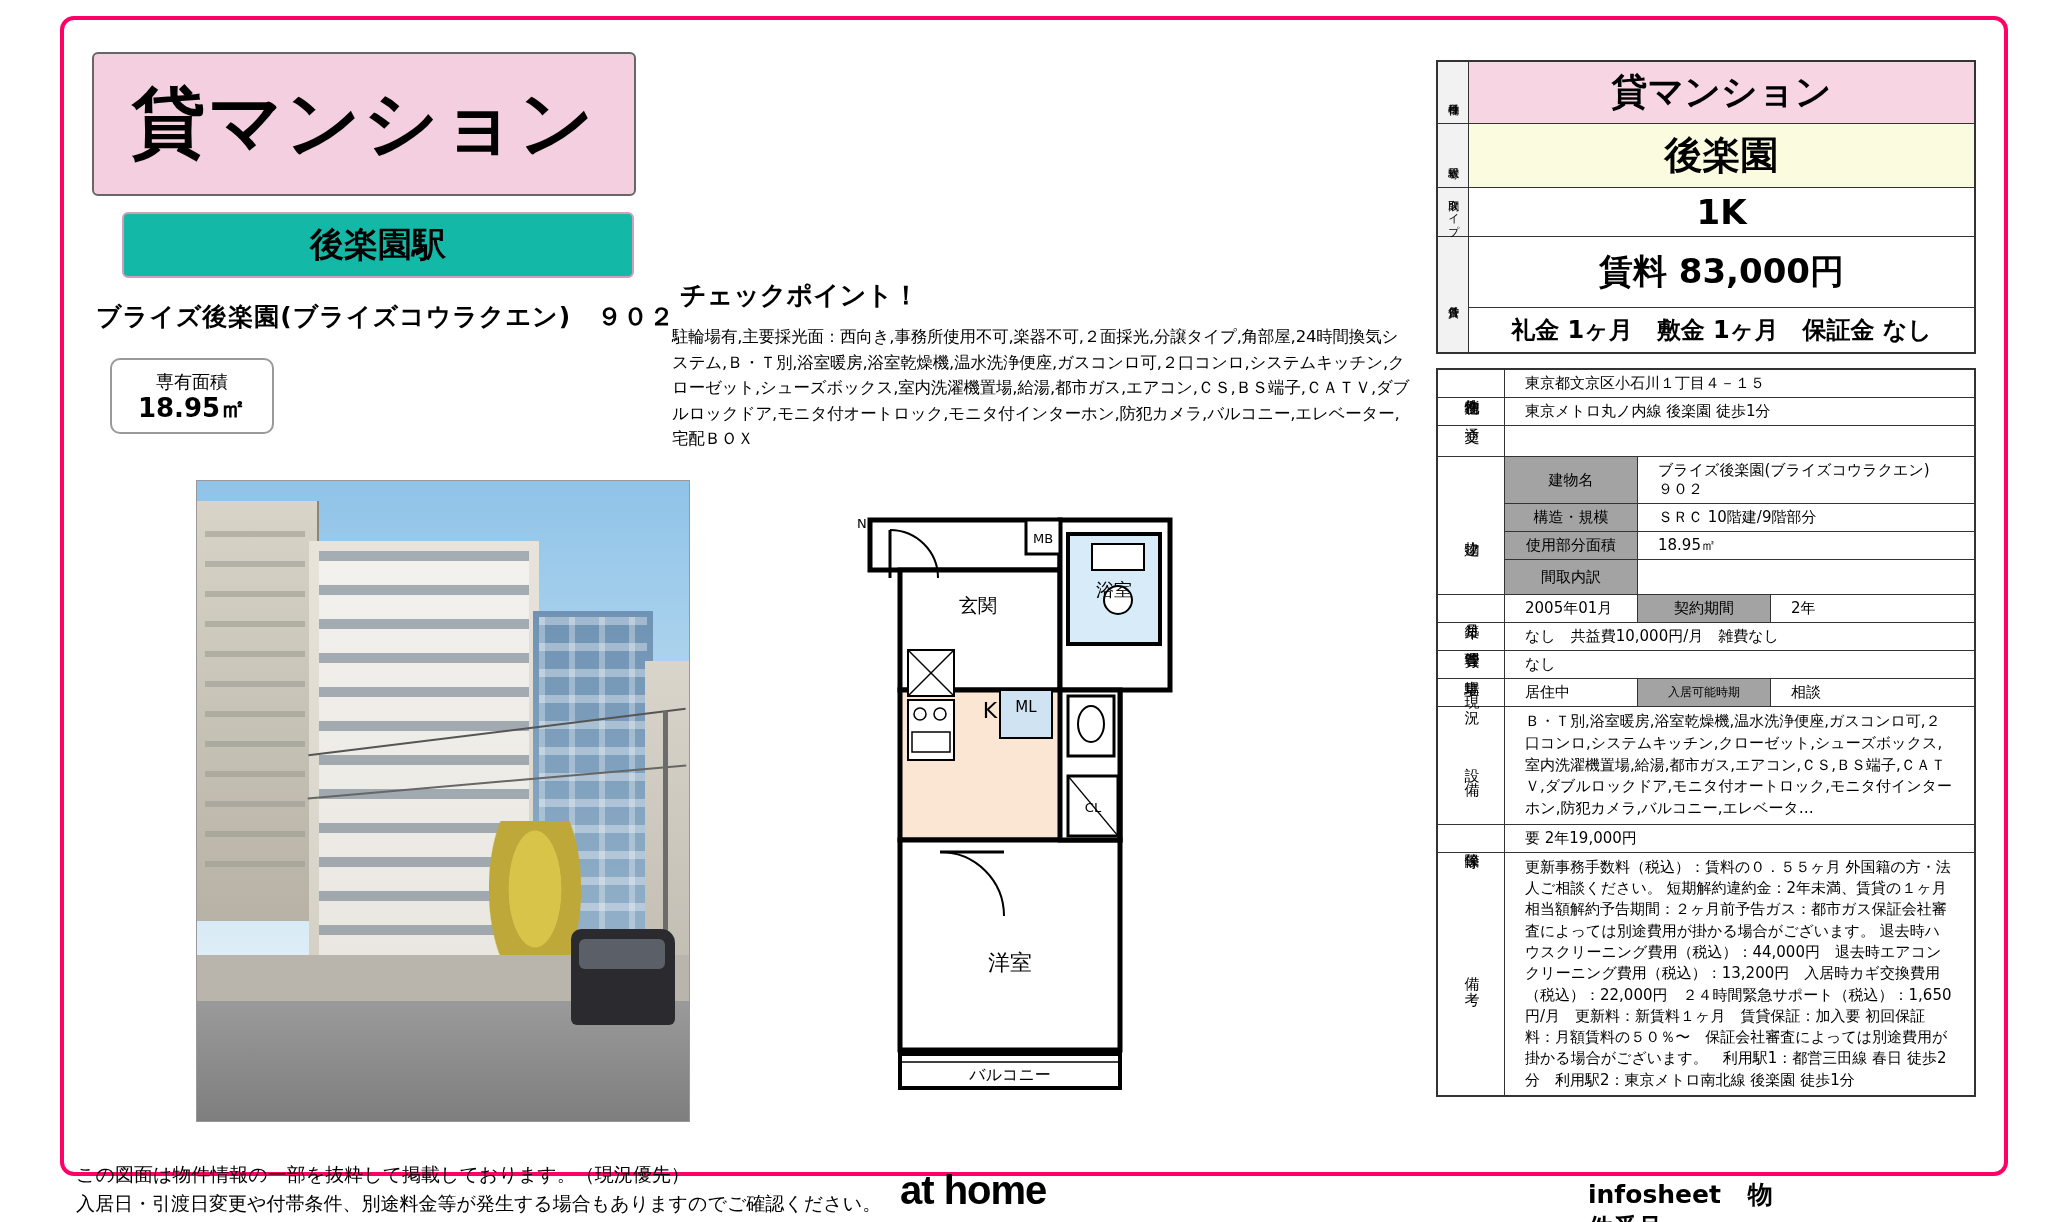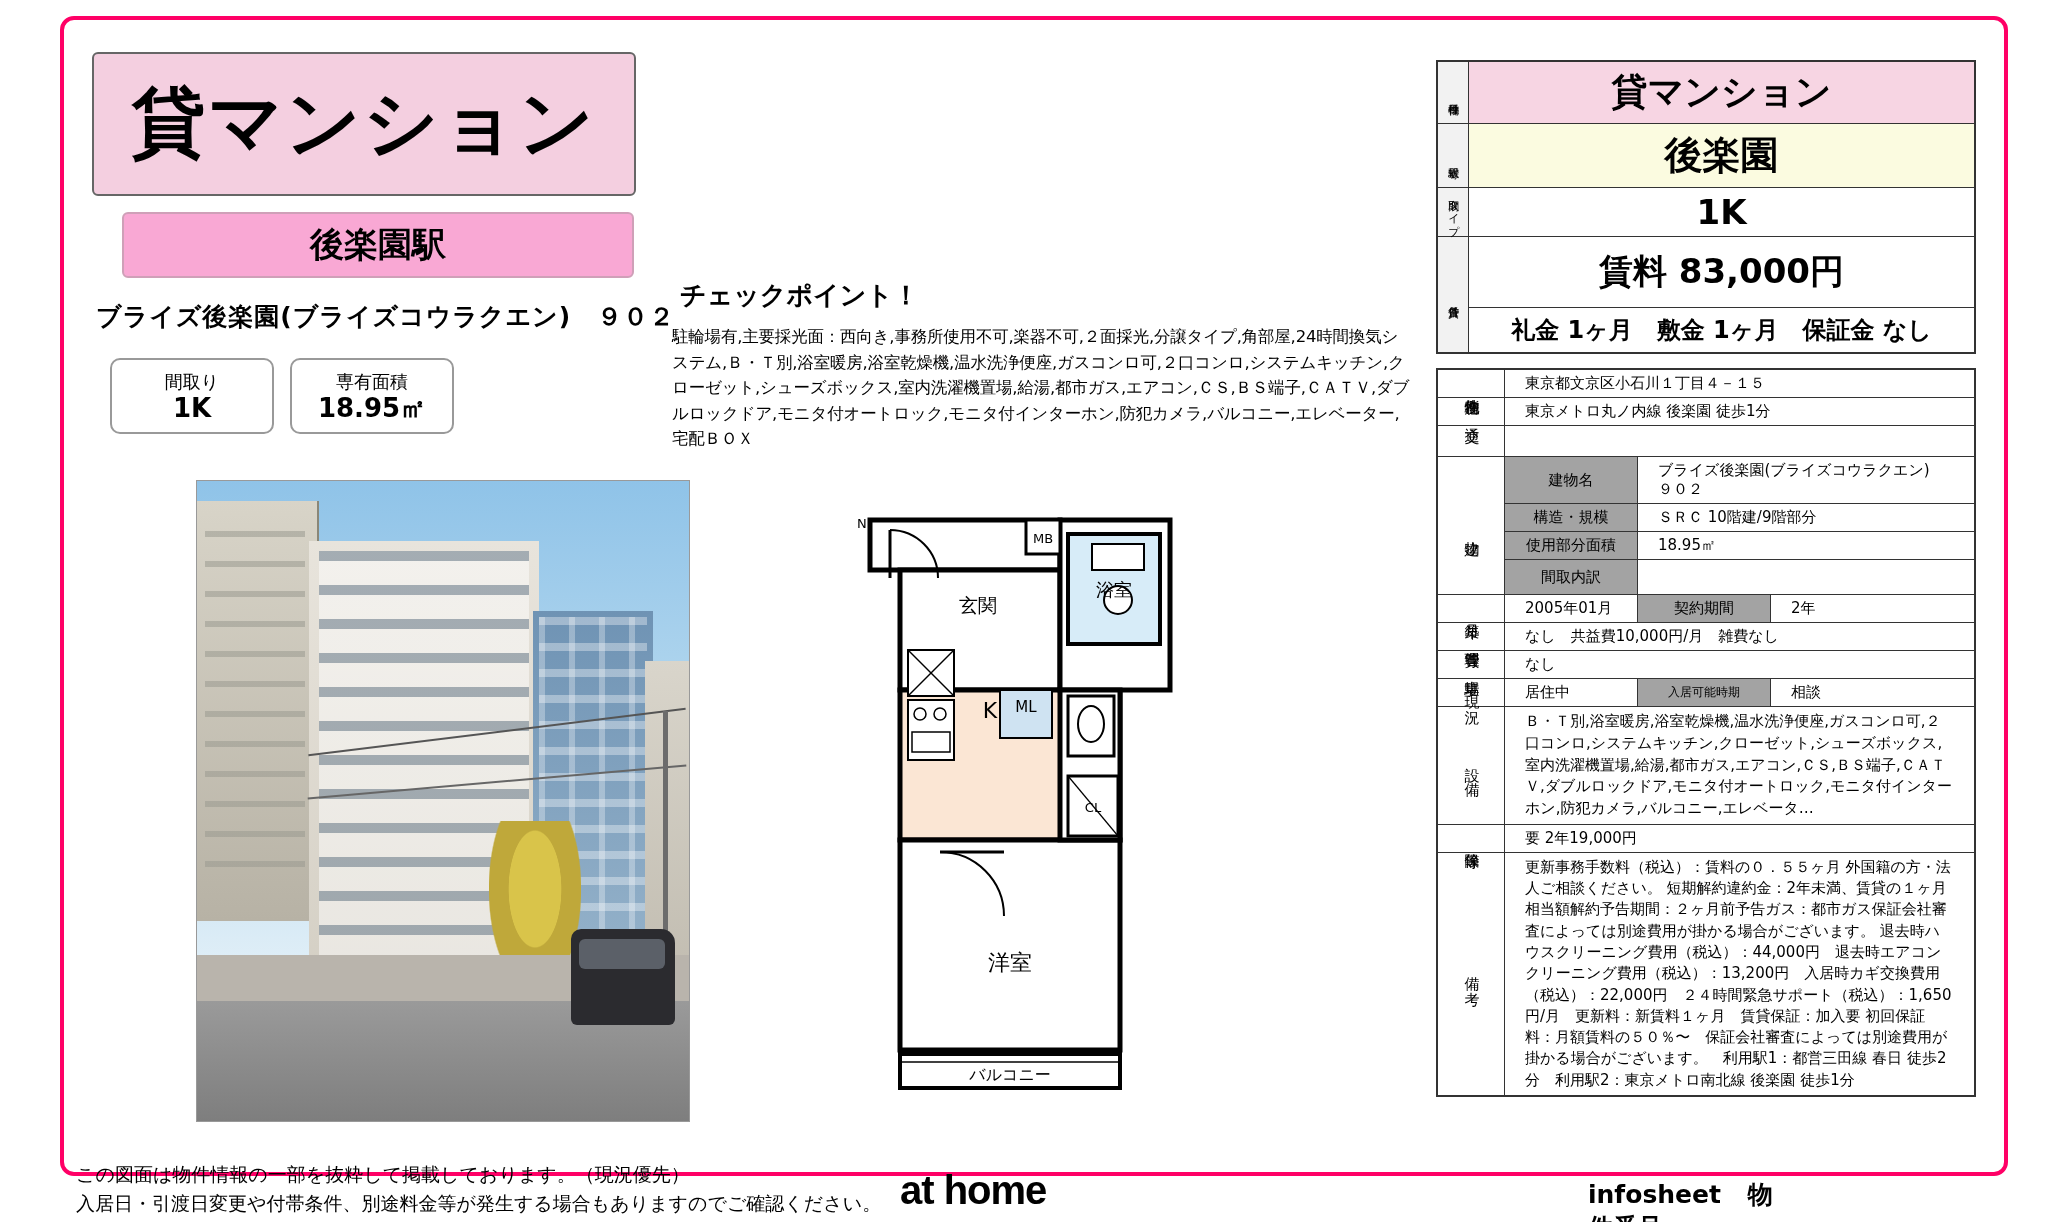--- a/index.html
+++ b/index.html
@@ -2,21 +2,21 @@
 <html><head>
 <meta charset="utf-8">
 <style>
   html,body{margin:0;padding:0;background:#fff;}
   body{width:2056px;height:1222px;font-family:"Liberation Sans","DejaVu Sans",sans-serif;color:#000;}
   #sheet{position:relative;width:1708px;height:1222px;box-sizing:border-box;}
   .frame{position:absolute;left:60px;top:16px;width:1948px;height:1160px;border:4px solid #ff0066;border-radius:14px;box-sizing:border-box;}
   
   .titlebox{position:absolute;left:92px;top:52px;width:540px;height:140px;background:#f4cfe0;border:2px solid #666;border-radius:6px;display:flex;align-items:center;justify-content:center;}
   .titlebox span{font-size:74px;font-weight:bold;letter-spacing:2px;font-family:"DejaVu Sans",sans-serif;}
-  .stationbox{position:absolute;left:122px;top:212px;width:508px;height:62px;background:#f9a8d4;border:2px solid #cfa0b8;border-radius:6px;display:flex;align-items:center;justify-content:center;}
+  .stationbox{position:absolute;left:122px;top:212px;width:508px;height:62px;background:#14b8a6;border:2px solid #cfa0b8;border-radius:6px;display:flex;align-items:center;justify-content:center;}
   .stationbox span{font-size:34px;font-weight:bold;font-family:"DejaVu Sans",sans-serif;}
   .bldgname{position:absolute;left:96px;top:300px;font-size:25px;font-weight:bold;font-family:"DejaVu Sans",sans-serif;letter-spacing:1px;}
   .tagrow{position:absolute;left:110px;top:358px;display:flex;gap:16px;}
   .tag{width:160px;height:72px;border:2px solid #999;border-radius:10px;background:#fff;display:flex;flex-direction:column;align-items:center;justify-content:center;}
   .tag .t1{font-size:18px;font-family:"DejaVu Sans",sans-serif;}
   .tag .t2{font-size:26px;font-weight:bold;font-family:"DejaVu Sans",sans-serif;line-height:1.1;}
   
   .cp-title{position:absolute;left:680px;top:278px;font-size:26px;font-weight:bold;font-family:"DejaVu Sans",sans-serif;}
   .cp-hl{position:absolute;left:672px;top:272px;width:740px;height:36px;background:#f7f7c8;z-index:-1;}
   .cp-body{position:absolute;left:672px;top:324px;width:742px;font-size:16.5px;line-height:1.55;font-family:"DejaVu Sans",sans-serif;letter-spacing:-0.2px;}
@@ -79,24 +79,20 @@
   <div class="titlebox">
     <span>貸マンション</span>
   </div>
   <div class="stationbox">
     <span>後楽園駅</span>
   </div>
   <div class="bldgname">ブライズ後楽園(ブライズコウラクエン)　９０２</div>
 
   <div class="tagrow">
     <div class="tag">
-      <div class="t1">間取り</div>
-      <div class="t2">1K</div>
-    </div>
-    <div class="tag">
       <div class="t1">専有面積</div>
       <div class="t2">18.95㎡</div>
     </div>
   </div>
 
   <div class="cp-hl"></div>
   <div class="cp-title">チェックポイント！</div>
   <div class="cp-body">駐輪場有,主要採光面：西向き,事務所使用不可,楽器不可,２面採光,分譲タイプ,角部屋,24時間換気システム,Ｂ・Ｔ別,浴室暖房,浴室乾燥機,温水洗浄便座,ガスコンロ可,２口コンロ,システムキッチン,クローゼット,シューズボックス,室内洗濯機置場,給湯,都市ガス,エアコン,ＣＳ,ＢＳ端子,ＣＡＴＶ,ダブルロックドア,モニタ付オートロック,モニタ付インターホン,防犯カメラ,バルコニー,エレベーター,宅配ＢＯＸ</div>
 
   <div class="photo">

